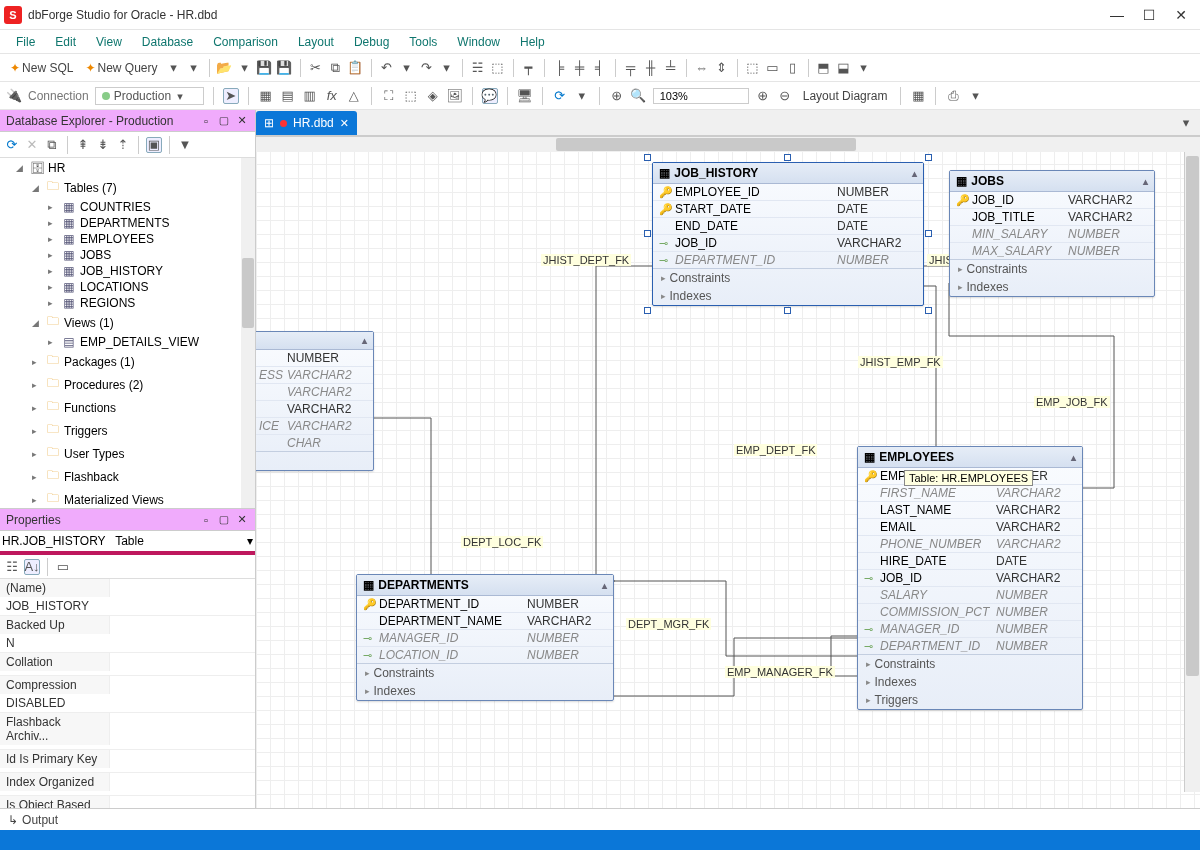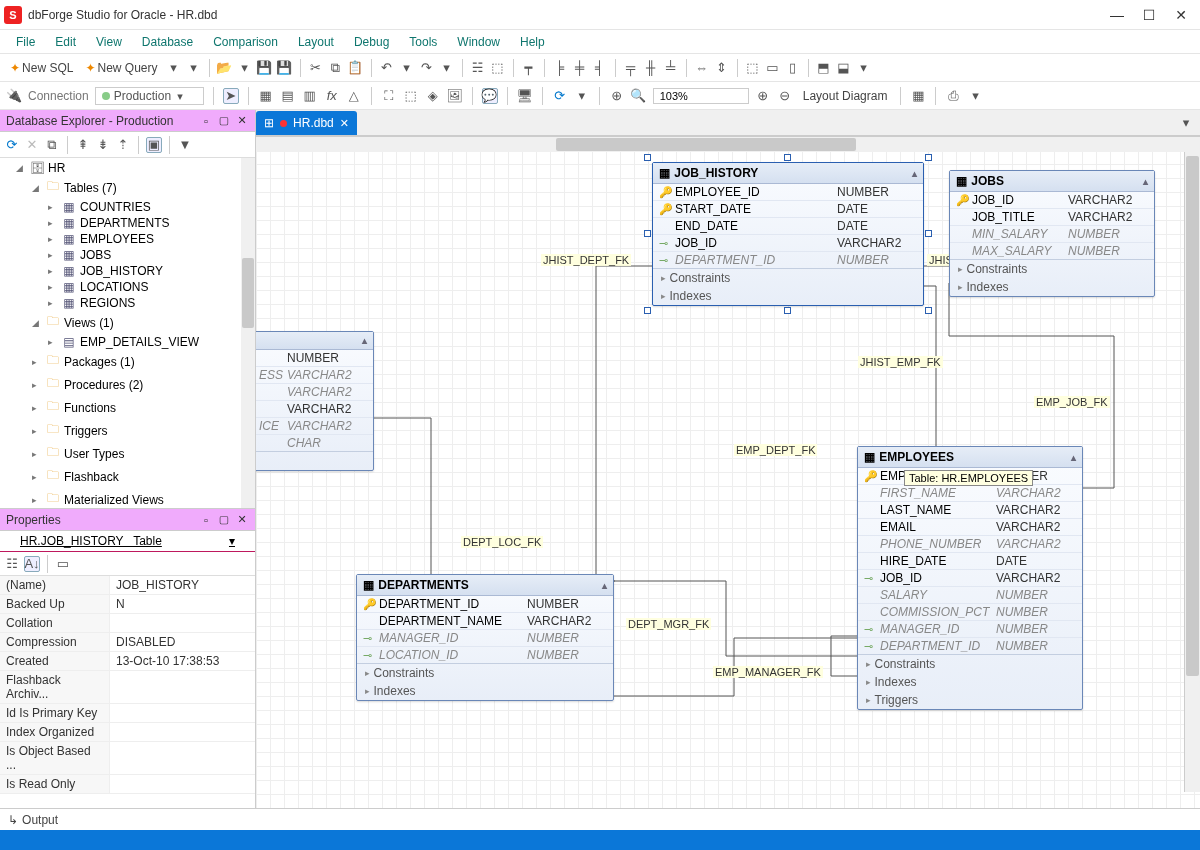--- a/index.html
+++ b/index.html
@@ -28,24 +28,24 @@
 .tree-scroll{position:absolute;right:0;top:0;bottom:0;width:14px;background:#f0f0f0;}
 .tree-thumb{position:absolute;right:1px;width:12px;background:#c9c9c9;border-radius:2px;}
 .tree ul{list-style:none; padding-left:16px;}
 .tree li{padding:1px 0; white-space:nowrap; display:flex; align-items:center; gap:4px; cursor:pointer;}
 .tree li .ar{width:10px;color:#777;font-size:9px;}
 .tree .ico{width:14px;display:inline-block;text-align:center;}
 .db-ico{color:#555;}
 .fld-ico{color:#e6a532;}
 .tbl-ico{color:#557;}
 .prop-pane{border-top:1px solid #ccc; display:flex; flex-direction:column; height:300px;}
-.prop-sel{border-bottom:1px solid #be185d;padding:3px 20px;font-size:11px;display:flex;align-items:center;text-decoration:underline;}
+.prop-sel{border-bottom:4px solid #be185d;padding:3px 2px;font-size:11px;display:flex;align-items:center;}
 .prop-tools{height:24px;border-bottom:1px solid #ddd;display:flex;align-items:center;gap:4px;padding:0 4px;}
 .prop-grid{flex:1;overflow:auto;font-size:11px;}
-.prop-row{display:flex;border-bottom:1px solid #eee;}
+.prop-row{display:flex;border-bottom:1px solid #eee;flex-direction:column;}
 .prop-row .k{width:110px;padding:2px 6px;border-right:1px solid #eee;color:#333;background:#f7f7f7;}
 .prop-row .v{flex:1;padding:2px 6px;color:#333;}
 .right-col{flex:1;display:flex;flex-direction:column;min-width:0;}
 .tabstrip{height:26px;background:#f0f0f0;display:flex;align-items:flex-end;border-bottom:1px solid #ccc;position:relative;}
 .tab{background:#0b77d8;color:#fff;padding:4px 8px;display:flex;align-items:center;gap:6px;font-size:12px;border-top-left-radius:3px;border-top-right-radius:3px;height:24px;}
 .tab .dot{width:7px;height:7px;border-radius:50%;background:#f33;}
 .tab .x{font-size:11px;cursor:pointer;}
 .canvas-wrap{flex:1;position:relative;overflow:hidden;}
 .canvas{position:absolute;inset:0;background:#fff;
   background-image: linear-gradient(#eee 1px, transparent 1px), linear-gradient(90deg, #eee 1px, transparent 1px);
@@ -350,24 +350,20 @@
           </div>
           <div class="prop-row">
             <div class="k">Collation</div>
             <div class="v"></div>
           </div>
           <div class="prop-row">
             <div class="k">Compression</div>
             <div class="v">DISABLED</div>
           </div>
           <div class="prop-row">
-            <div class="k">Created</div>
-            <div class="v">13-Oct-10 17:38:53</div>
-          </div>
-          <div class="prop-row">
             <div class="k">Flashback Archiv...</div>
             <div class="v"></div>
           </div>
           <div class="prop-row">
             <div class="k">Id Is Primary Key</div>
             <div class="v"></div>
           </div>
           <div class="prop-row">
             <div class="k">Index Organized</div>
             <div class="v"></div>
@@ -417,21 +413,21 @@
           </g>
         </svg>
 
         <div class="lbl" style="left:285px;top:118px">JHIST_DEPT_FK</div>
         <div class="lbl" style="left:671px;top:118px">JHIST_JOB_FK</div>
         <div class="lbl" style="left:602px;top:220px">JHIST_EMP_FK</div>
         <div class="lbl" style="left:205px;top:400px">DEPT_LOC_FK</div>
         <div class="lbl" style="left:370px;top:482px">DEPT_MGR_FK</div>
         <div class="lbl" style="left:478px;top:308px">EMP_DEPT_FK</div>
         <div class="lbl" style="left:778px;top:260px">EMP_JOB_FK</div>
-        <div class="lbl" style="left:457px;top:530px">EMP_MANAGER_FK</div>
+        <div class="lbl" style="left:469px;top:530px">EMP_MANAGER_FK</div>
 
         <div class="ent sel" style="left:396px;top:26px;width:272px">
           <div class="sel-handles">
             <span style="left:-4px;top:-4px"></span>
               <span style="left:50%;top:-4px;margin-left:-4px"></span>
               <span style="right:-4px;top:-4px"></span>
             <span style="left:-4px;top:50%;margin-top:-4px"></span>
               <span style="right:-4px;top:50%;margin-top:-4px"></span>
             <span style="left:-4px;bottom:-4px"></span>
               <span style="left:50%;bottom:-4px;margin-left:-4px"></span>

